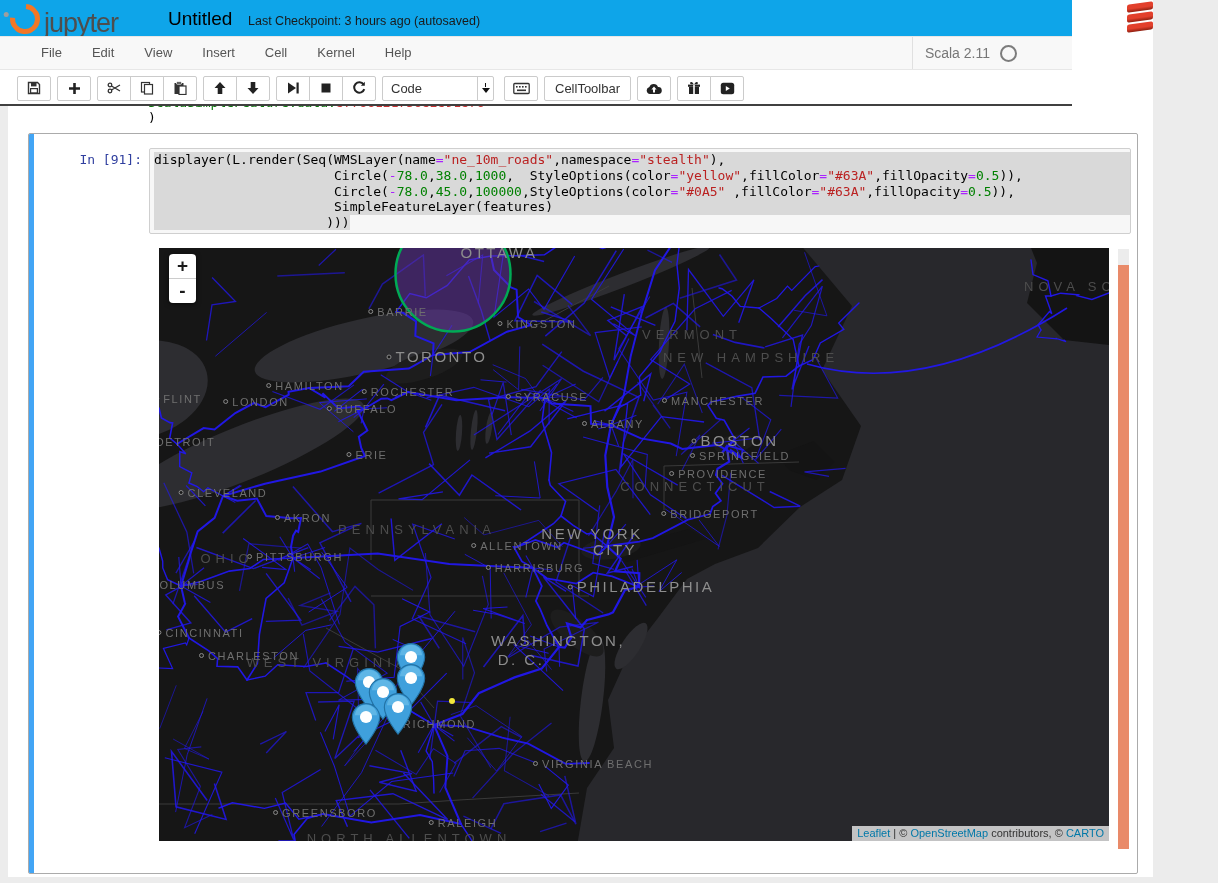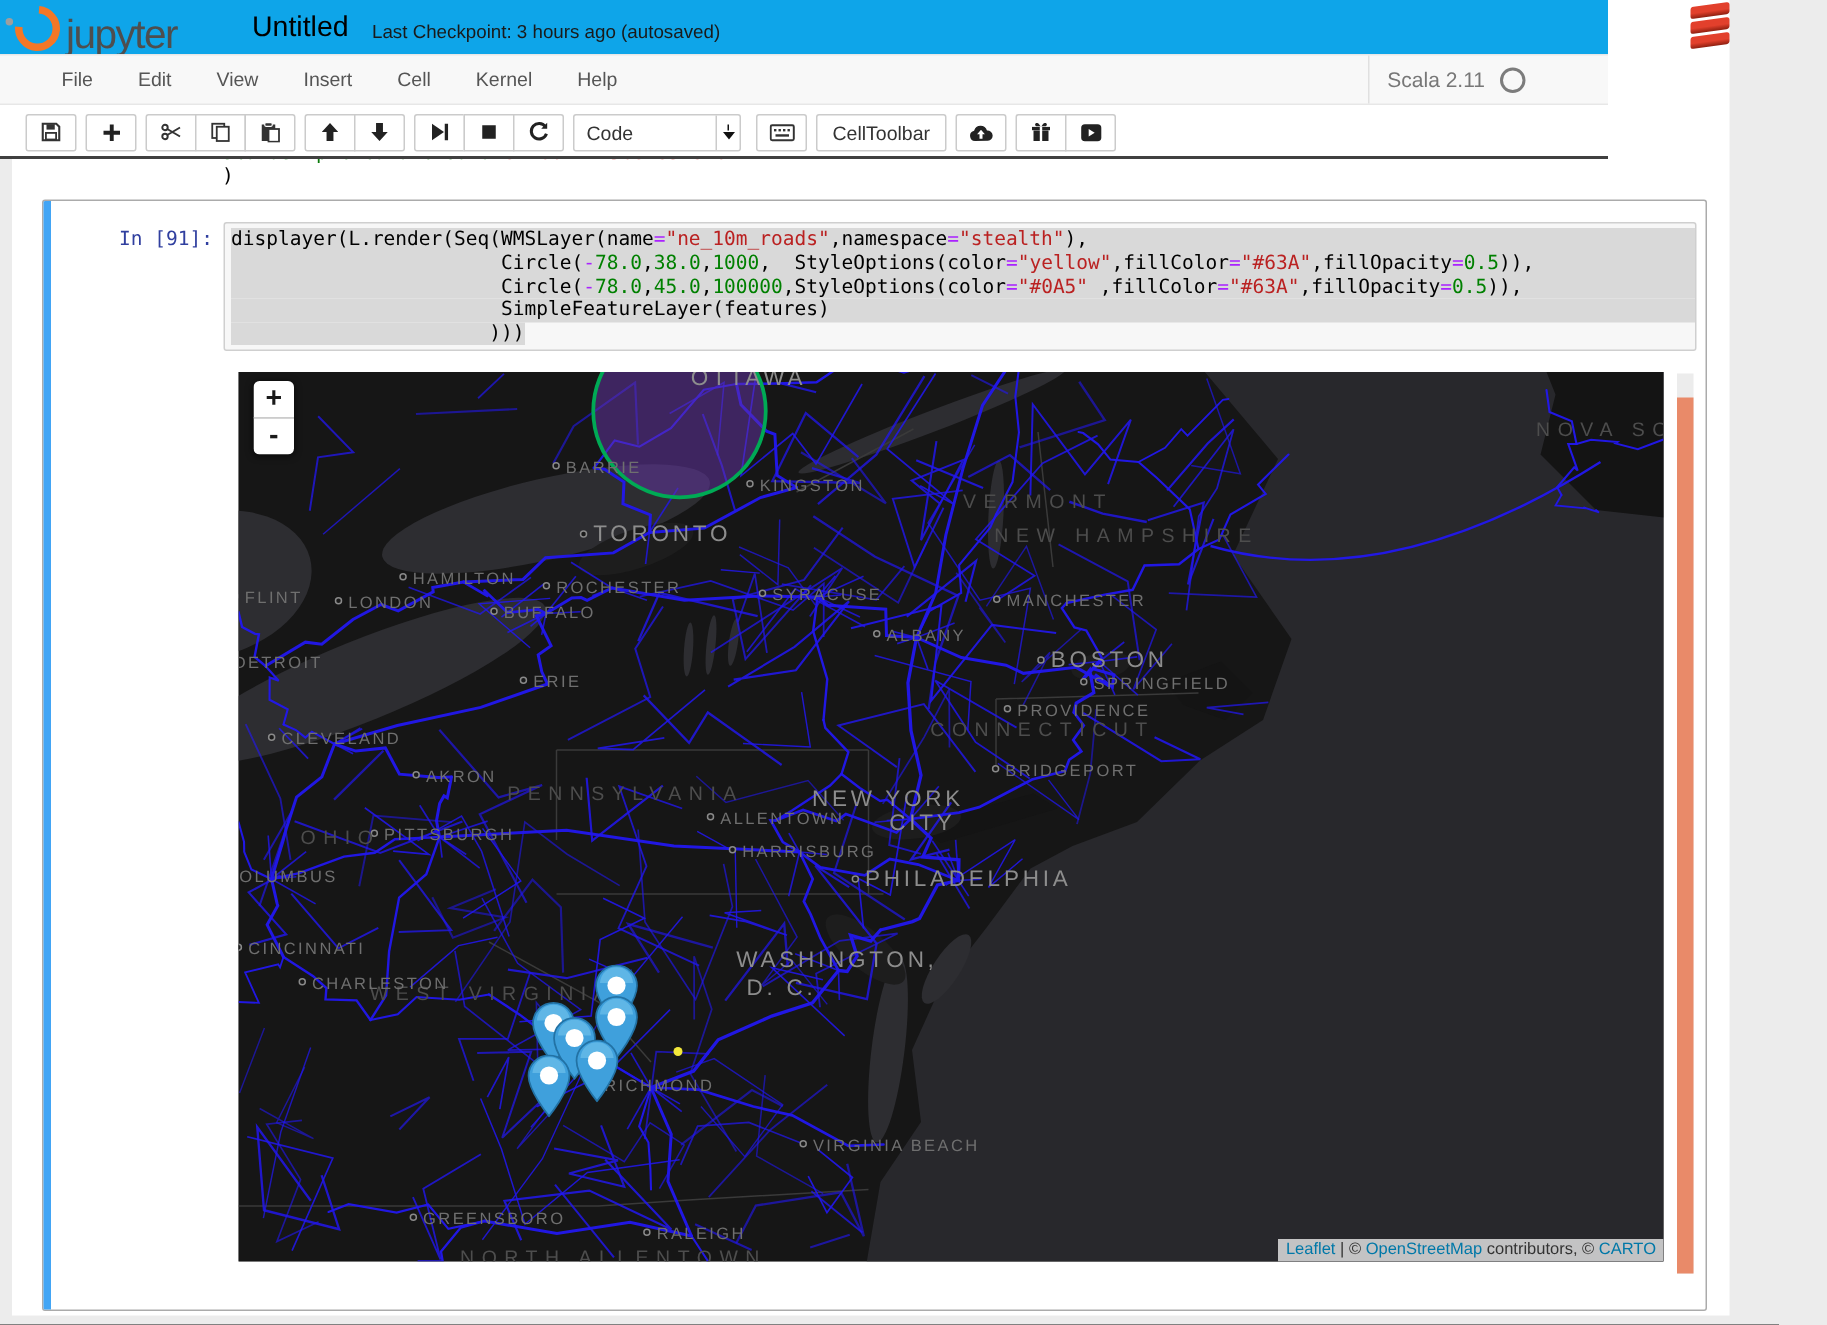--- a/index.html
+++ b/index.html
@@ -388,21 +388,21 @@
           <span class="lab dot" style="left: 249px; top: 144px;">ROCHESTER</span>
           <span class="lab dot" style="left: 388px; top: 149px;">SYRACUSE</span>
           <span class="lab dot" style="left: 19px; top: 151px;">FLINT</span>
           <span class="lab dot" style="left: 97px; top: 154px;">LONDON</span>
           <span class="lab dot" style="left: 554px; top: 153px;">MANCHESTER</span>
           <span class="lab dot" style="left: 203px; top: 161px;">BUFFALO</span>
           <span class="lab dot" style="left: 454px; top: 176px;">ALBANY</span>
           <span class="lab lg dot" style="left: 576px; top: 192px;">BOSTON</span>
           <span class="lab dot" style="left: 22px; top: 194px;">DETROIT</span>
           <span class="lab dot" style="left: 208px; top: 207px;">ERIE</span>
-          <span class="lab dot" style="left: 581px; top: 208px; margin-left: 30px;">SPRINGFIELD</span>
+          <span class="lab dot" style="left: 581px; top: 208px;">SPRINGFIELD</span>
           <span class="lab dot" style="left: 559px; top: 226px;">PROVIDENCE</span>
           <span class="lab state" style="left: 536px; top: 238px;">CONNECTICUT</span>
           <span class="lab dot" style="left: 64px; top: 245px;">CLEVELAND</span>
           <span class="lab dot" style="left: 551px; top: 266px;">BRIDGEPORT</span>
           <span class="lab dot" style="left: 144px; top: 270px;">AKRON</span>
           <span class="lab state" style="left: 258px; top: 281px;">PENNSYLVANIA</span>
           <span class="lab lg" style="left: 433px; top: 285px;">NEW YORK</span>
           <span class="lab dot" style="left: 358px; top: 298px;">ALLENTOWN</span>
           <span class="lab lg" style="left: 456px; top: 301px;">CITY</span>
           <span class="lab dot" style="left: 136px; top: 309px;">PITTSBURGH</span>

